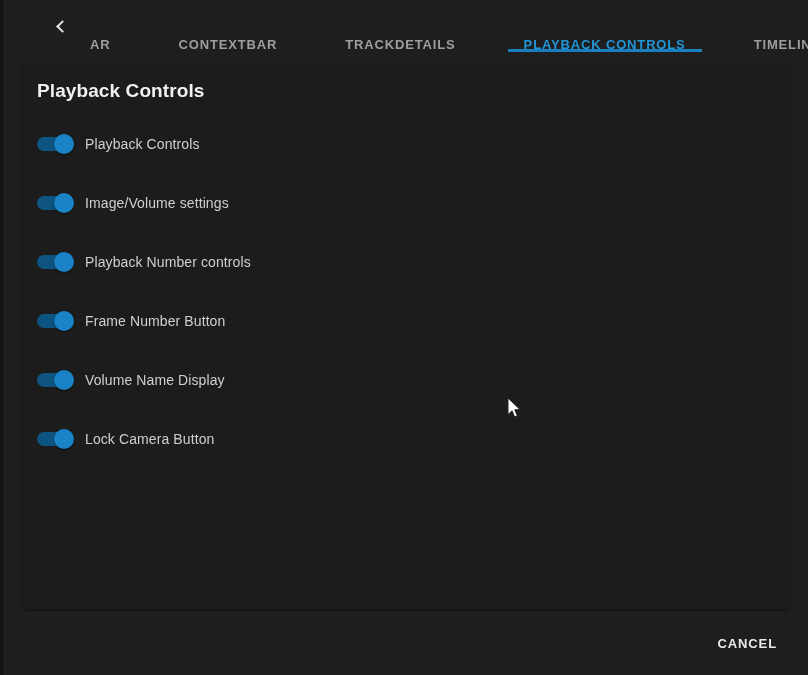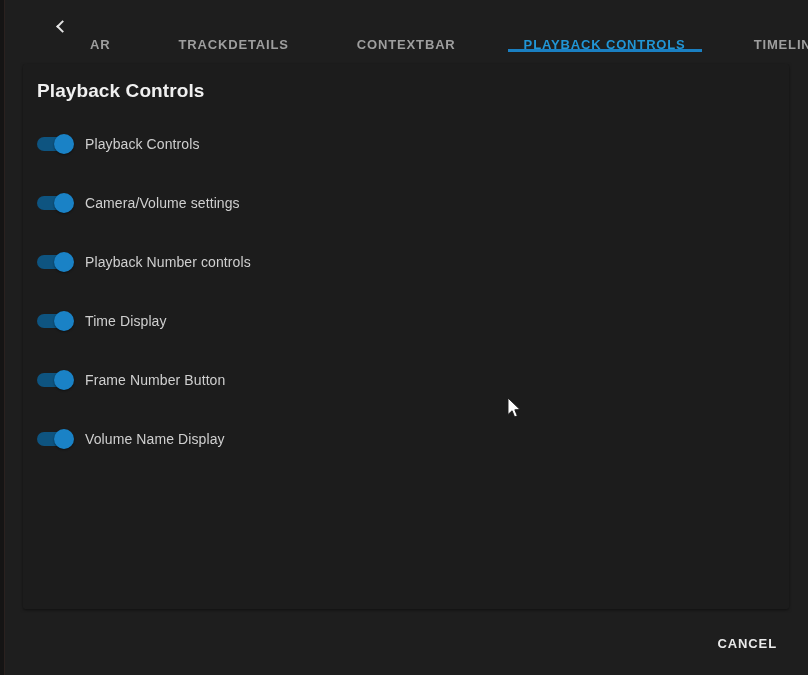--- a/index.html
+++ b/index.html
@@ -292,22 +292,22 @@
   <div class="left-edge-stripe"></div>
   <div class="left-edge-hairline"></div>
 
 
   <div class="tabbar">
     <button class="tab-scroll-prev">
       <span class="chev"></span>
     </button>
     <div class="tabs">
       <button class="tab">AR</button>
+      <button class="tab">CONTEXTBAR</button>
       <button class="tab">TRACKDETAILS</button>
-      <button class="tab">CONTEXTBAR</button>
       <button class="tab active">PLAYBACK CONTROLS</button>
       <button class="tab">TIMELINE</button>
     </div>
   </div>
 
   <div class="content-wrap">
     <div class="panel">
       <div class="panel-inner">
 
         <h2 class="section-title">Playback Controls</h2>
@@ -318,55 +318,55 @@
             <span class="thumb"></span>
           </button>
           <span class="toggle-label">Playback Controls</span>
         </div>
 
         <div class="toggle-row">
           <button class="switch">
             <span class="track"></span>
             <span class="thumb"></span>
           </button>
-          <span class="toggle-label">Camera/Volume settings</span>
+          <span class="toggle-label">Image/Volume settings</span>
         </div>
 
         <div class="toggle-row">
           <button class="switch">
             <span class="track"></span>
             <span class="thumb"></span>
           </button>
           <span class="toggle-label">Playback Number controls</span>
         </div>
 
-        <div class="toggle-row">
-          <button class="switch">
-            <span class="track"></span>
-            <span class="thumb"></span>
-          </button>
-          <span class="toggle-label">Time Display</span>
-        </div>
 
         <div class="toggle-row">
           <button class="switch">
             <span class="track"></span>
             <span class="thumb"></span>
           </button>
           <span class="toggle-label">Frame Number Button</span>
         </div>
 
         <div class="toggle-row">
           <button class="switch">
             <span class="track"></span>
             <span class="thumb"></span>
           </button>
           <span class="toggle-label">Volume Name Display</span>
         </div>
 
+        <div class="toggle-row">
+          <button class="switch">
+            <span class="track"></span>
+            <span class="thumb"></span>
+          </button>
+          <span class="toggle-label">Lock Camera Button</span>
+        </div>
 
       </div>
     </div>
   </div>
 
   <div class="footer">
     <button class="btn btn-cancel">CANCEL</button>
   </div>
 
   <svg class="cursor" viewBox="0 0 14 21">

